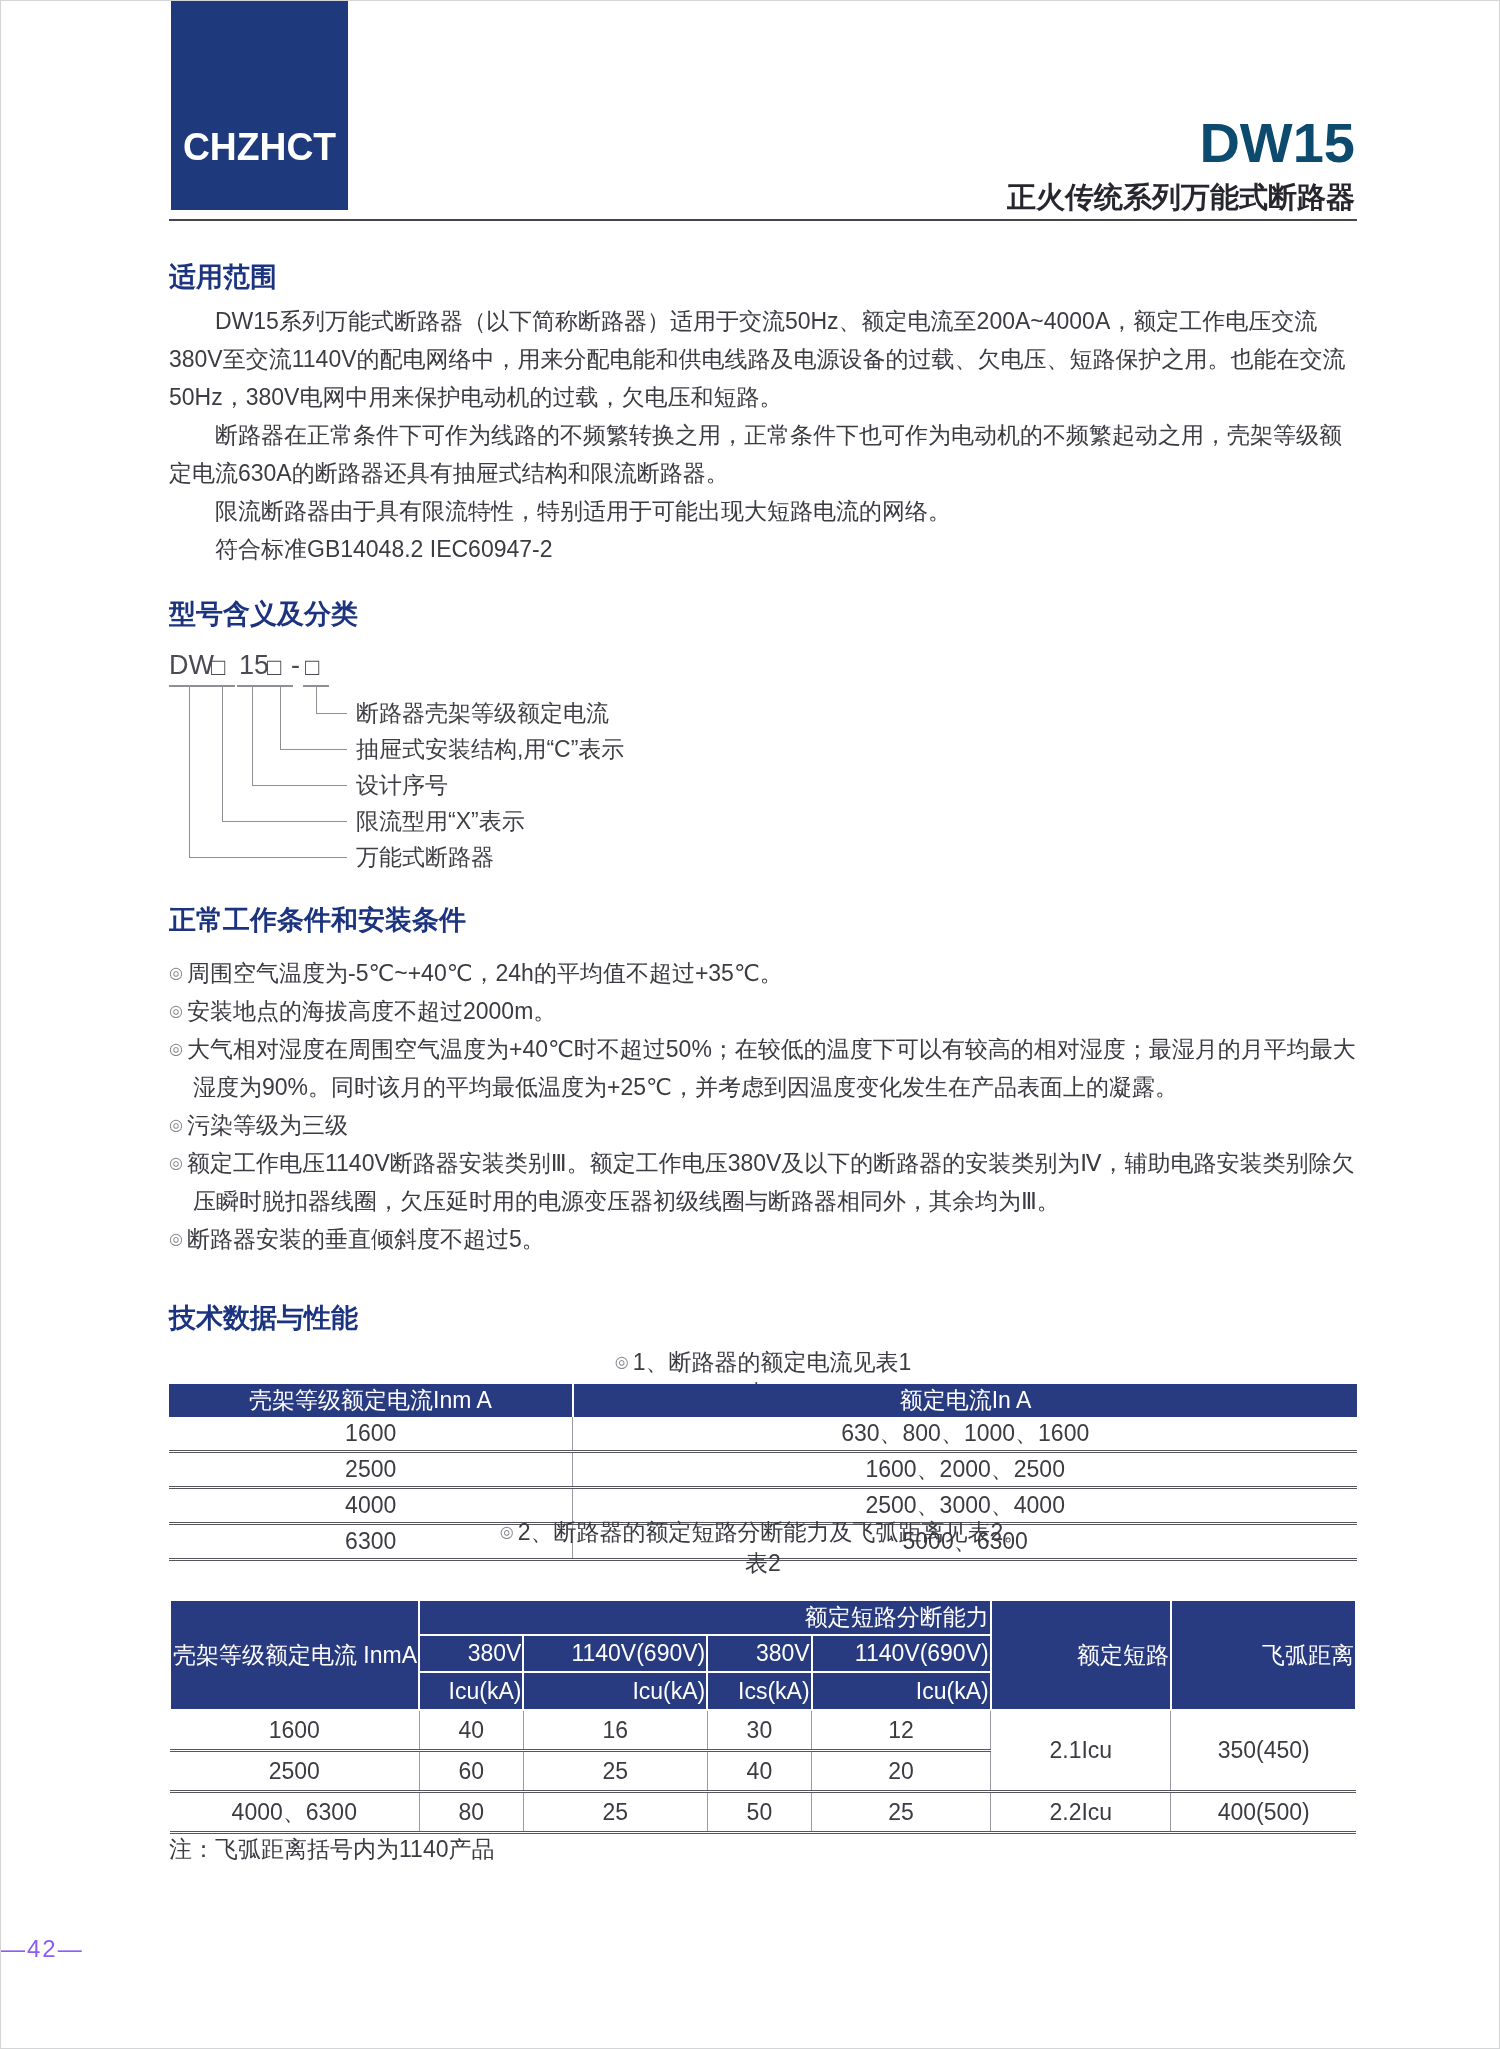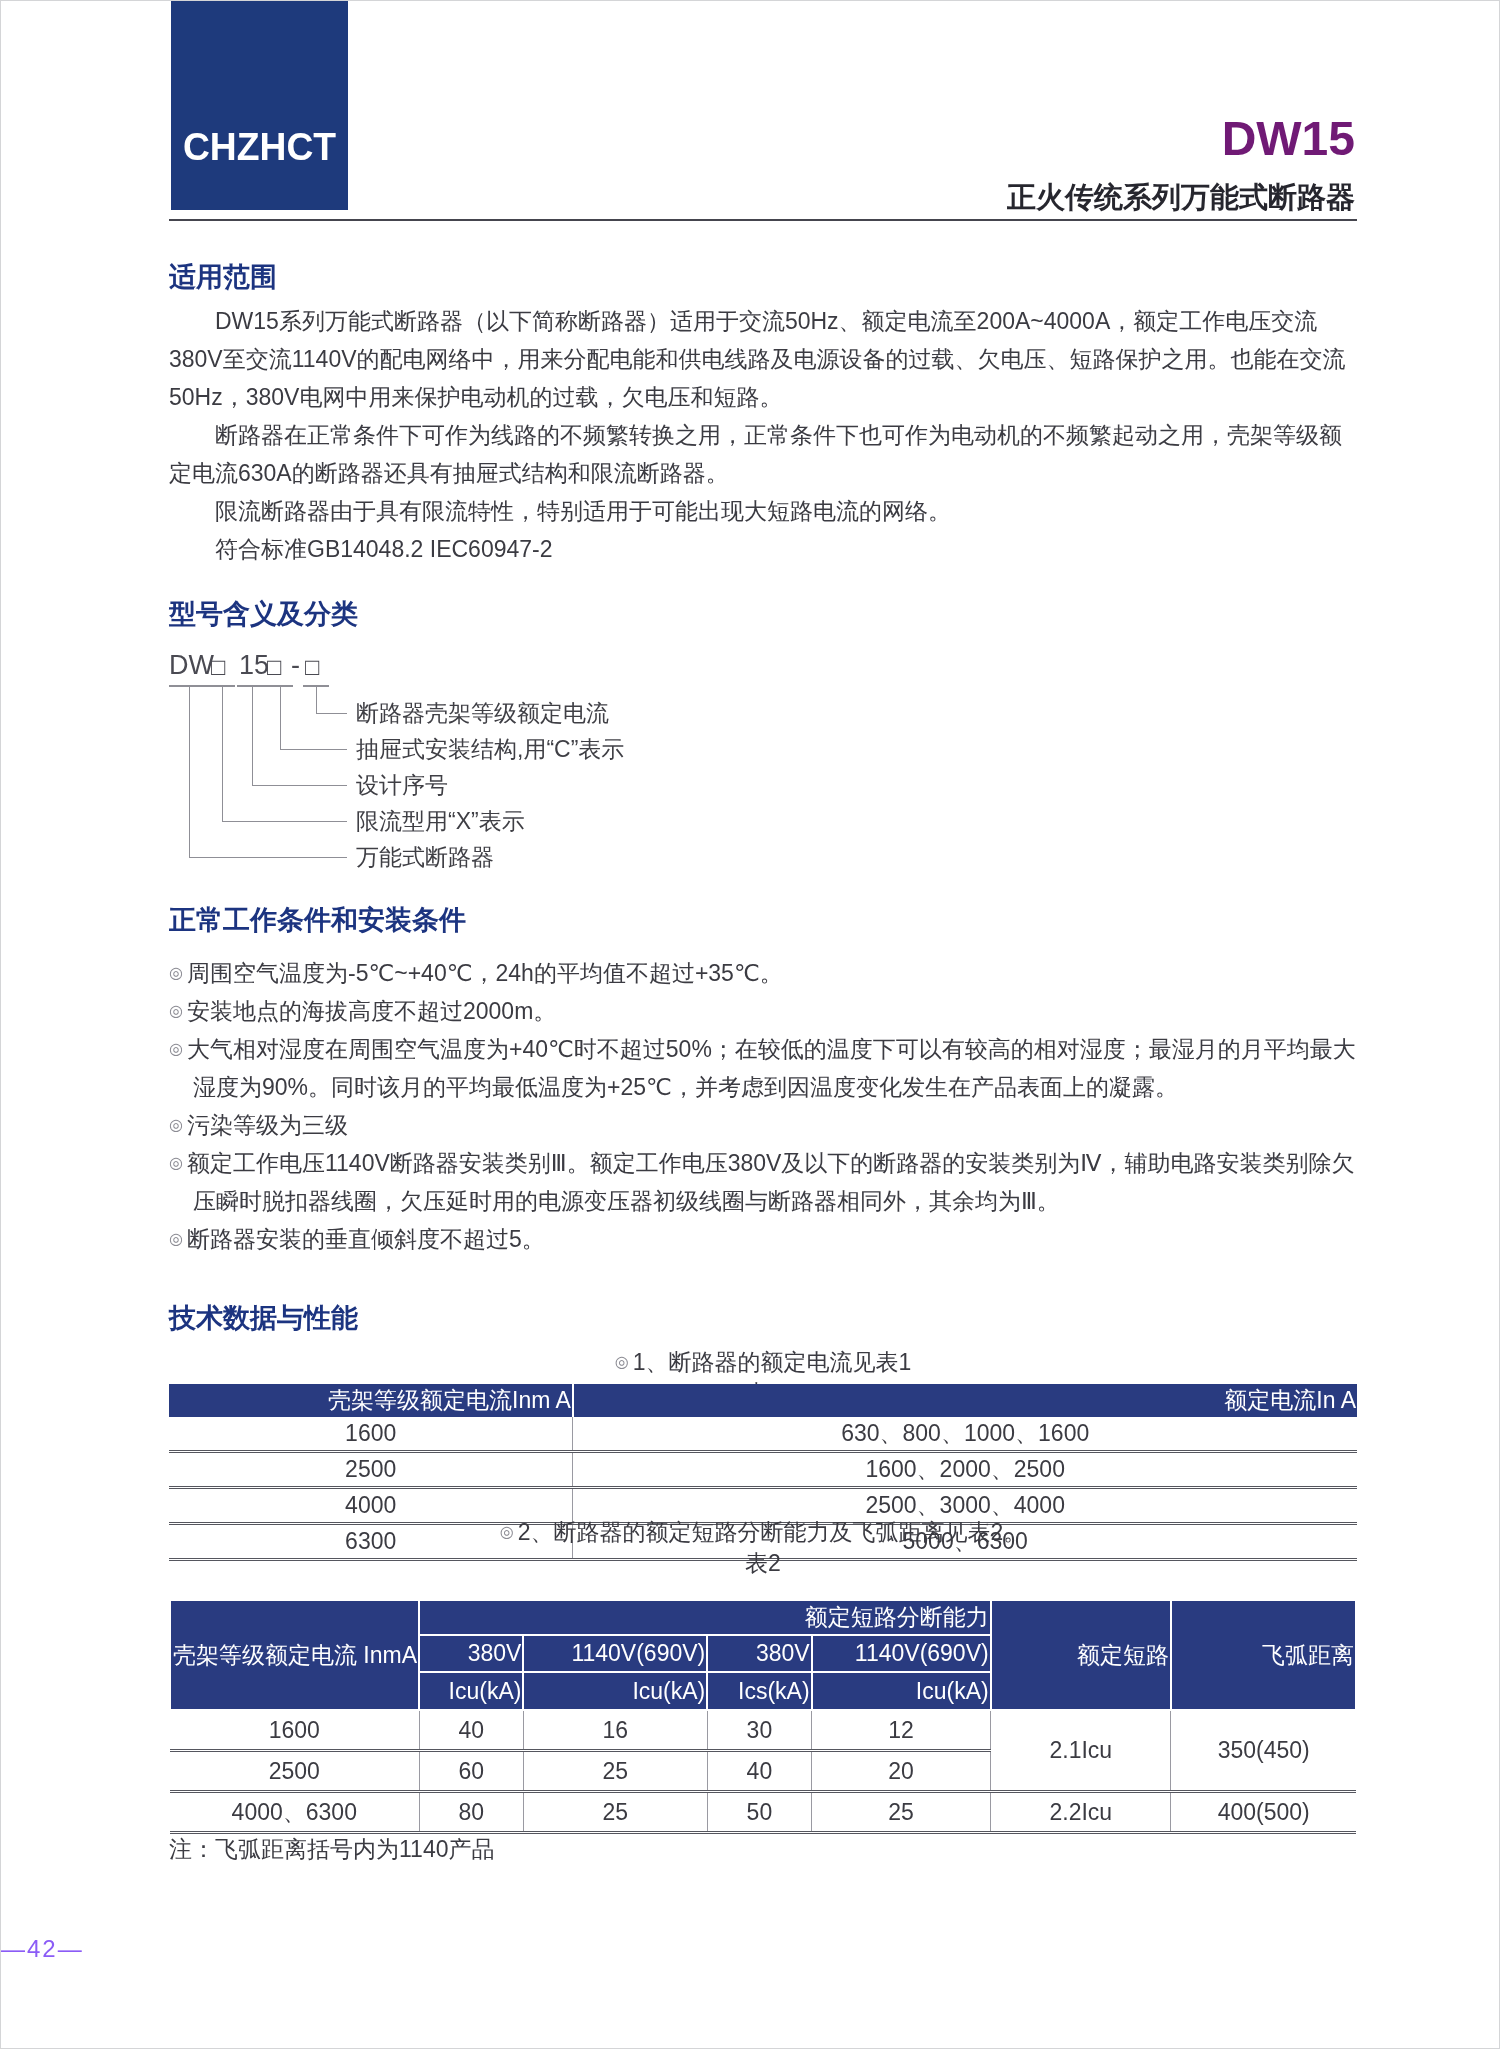--- a/index.html
+++ b/index.html
@@ -5,22 +5,22 @@
   html,body { margin:0; padding:0; background:#ffffff; }
   .page {
     position:relative; width:1500px; height:2049px; background:#fff;
     border:1px solid #d4d5d7; box-sizing:border-box; overflow:hidden;
     font-family:"Liberation Sans","DejaVu Sans",sans-serif; color:#3b3b42;
   }
   
   .logo-box { position:absolute; left:170px; top:0; width:177px; height:209px; background:#1e3a7c; }
   .logo-text { position:absolute; left:0; right:0; bottom:44px; text-align:center;
     font-weight:bold; font-size:38px; line-height:1; color:#fff; transform:scaleX(.98); }
-  .dw15 { position:absolute; top:114px; right:144px; font-size:48px; font-weight:bold;
-    color:#701a75; line-height:1; }
+  .dw15 { position:absolute; top:114px; right:144px; font-size:56px; font-weight:bold;
+    color:#0c4a6e; line-height:1; }
   .subtitle { position:absolute; top:182px; right:144px; font-size:29px; font-weight:bold;
     color:#26262e; line-height:1; }
   .head-rule { position:absolute; top:218px; left:168px; width:1188px; height:2px; background:#45454e; }
   
   .sec-title { position:absolute; left:168px; font-size:27px; font-weight:bold; color:#1c3480; line-height:1; }
   #t-scope{top:263px} #t-model{top:600px} #t-cond{top:906px} #t-tech{top:1304px}
   
   .scope-text { position:absolute; left:168px; top:301px; width:1190px; font-size:23px; line-height:38px; }
   .scope-text p { margin:0; text-indent:2em; }
   
@@ -40,21 +40,21 @@
   .cond-text { position:absolute; left:168px; top:953px; width:1192px; font-size:23px; line-height:38px; }
   .bullet { margin:0; padding-left:24px; text-indent:-24px; }
   .ring { font-size:16px; color:#8b8b93; margin-right:4px; vertical-align:3px; }
   
   .tbl-cap { position:absolute; left:168px; width:1188px; display:flex;
     justify-content:space-between; align-items:center; font-size:23px;flex-direction:column; }
   #cap1{top:1346px} #cap2{top:1516px}
   
   .t1 { position:absolute; left:168px; top:1383px; width:1188px; border-collapse:collapse;
     table-layout:fixed; font-size:23px; }
-  .t1 thead td { background:#293b80; color:#fff; height:30px; text-align:right; }
+  .t1 thead td { background:#293b80; color:#fff; height:30px; text-align:center; }
   .t1 thead td+td { border-left:2px solid #fff; }
   .t1 tbody td { height:27px; text-align:center; border-bottom:3px double #55565e; }
   .t1 tbody td+td { border-left:1px solid #9a9aa2; }
   
   .t2 { position:absolute; left:168px; top:1598px; width:1188px; border-collapse:collapse;
     table-layout:fixed; font-size:23px; }
   .t2 thead td { background:#293b80; color:#fff; text-align:right; border:2px solid #fff; }
   .t2 thead tr.h1 td { height:30px; }
   .t2 thead tr.h2 td { height:33px; }
   .t2 thead tr.h3 td { height:34px; }

